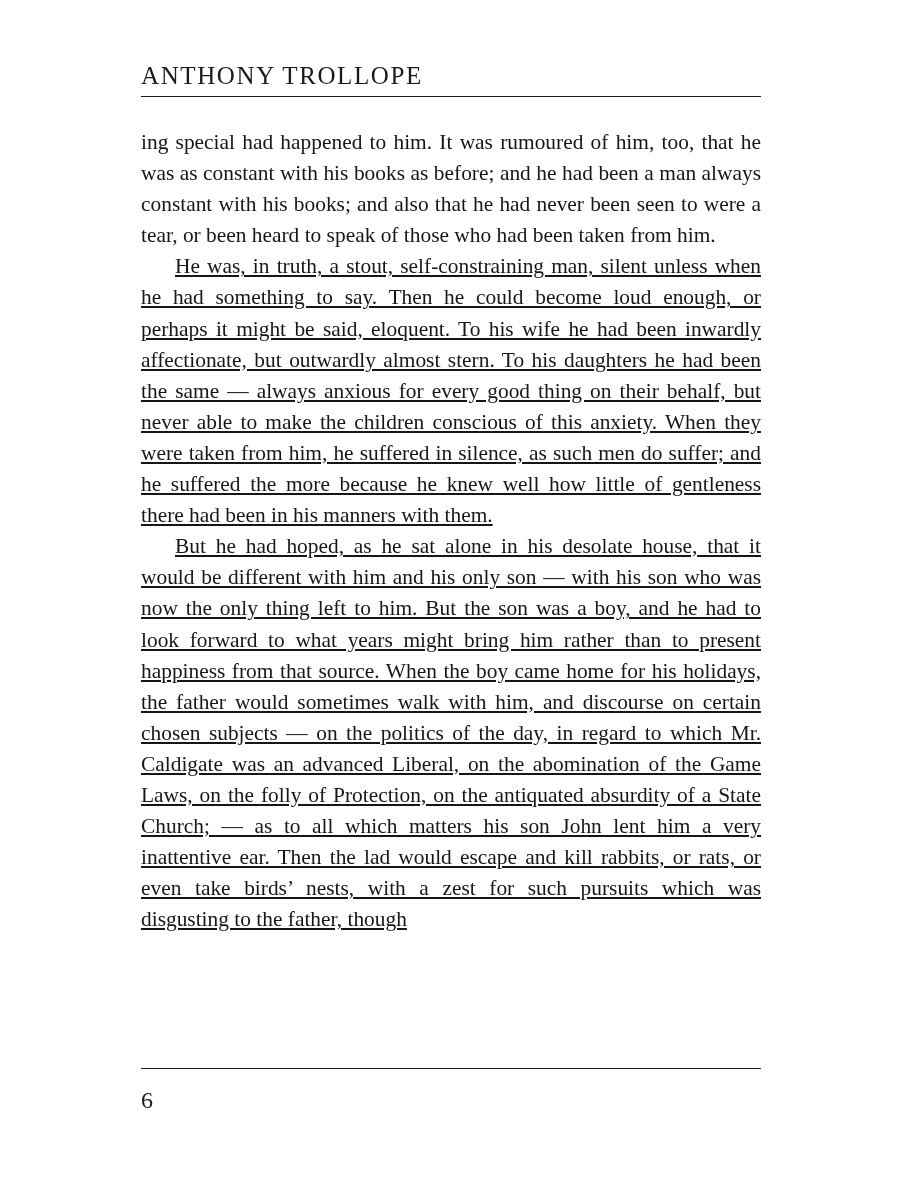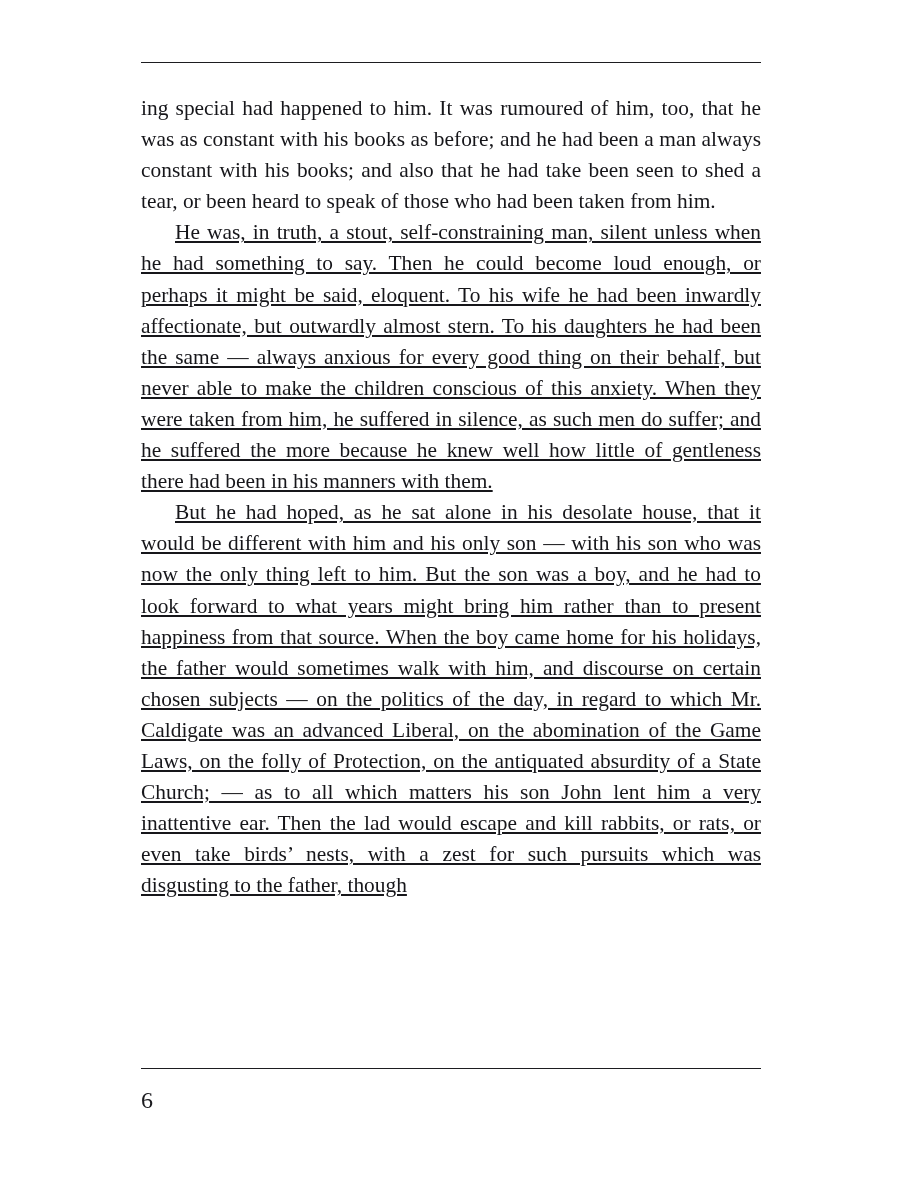--- a/index.html
+++ b/index.html
@@ -68,24 +68,25 @@
     margin-top: 18px;
     letter-spacing: 0.5px;
   }
 </style>
 </head>
 <body>
 
 <div class="page">
 
   <div class="content">
+    <div class="running-head">ANTHONY TROLLOPE</div>
     <hr class="rule">
 
     <div class="body-text">
-      <p>ing special had happened to him. It was rumoured of him, too, that he was as constant with his books as before; and he had been a man always constant with his books; and also that he had take been seen to shed a tear, or been heard to speak of those who had been taken from him.</p>
+      <p>ing special had happened to him. It was rumoured of him, too, that he was as constant with his books as before; and he had been a man always constant with his books; and also that he had never been seen to were a tear, or been heard to speak of those who had been taken from him.</p>
       <p class="indent">He was, in truth, a stout, self-constraining man, silent unless when he had something to say. Then he could become loud enough, or perhaps it might be said, eloquent. To his wife he had been inwardly affectionate, but outwardly almost stern. To his daughters he had been the same — always anxious for every good thing on their behalf, but never able to make the children conscious of this anxiety. When they were taken from him, he suffered in silence, as such men do suffer; and he suffered the more because he knew well how little of gentleness there had been in his manners with them.</p>
       <p class="indent">But he had hoped, as he sat alone in his desolate house, that it would be different with him and his only son — with his son who was now the only thing left to him. But the son was a boy, and he had to look forward to what years might bring him rather than to present happiness from that source. When the boy came home for his holidays, the father would sometimes walk with him, and discourse on certain chosen subjects — on the politics of the day, in regard to which Mr. Caldigate was an advanced Liberal, on the abomination of the Game Laws, on the folly of Protection, on the antiquated absurdity of a State Church; — as to all which matters his son John lent him a very inattentive ear. Then the lad would escape and kill rabbits, or rats, or even take birds’ nests, with a zest for such pursuits which was disgusting to the father, though</p>
     </div>
   </div>
 
   <div class="footer">
     <hr class="rule">
     <div class="folio">6</div>
   </div>
 

